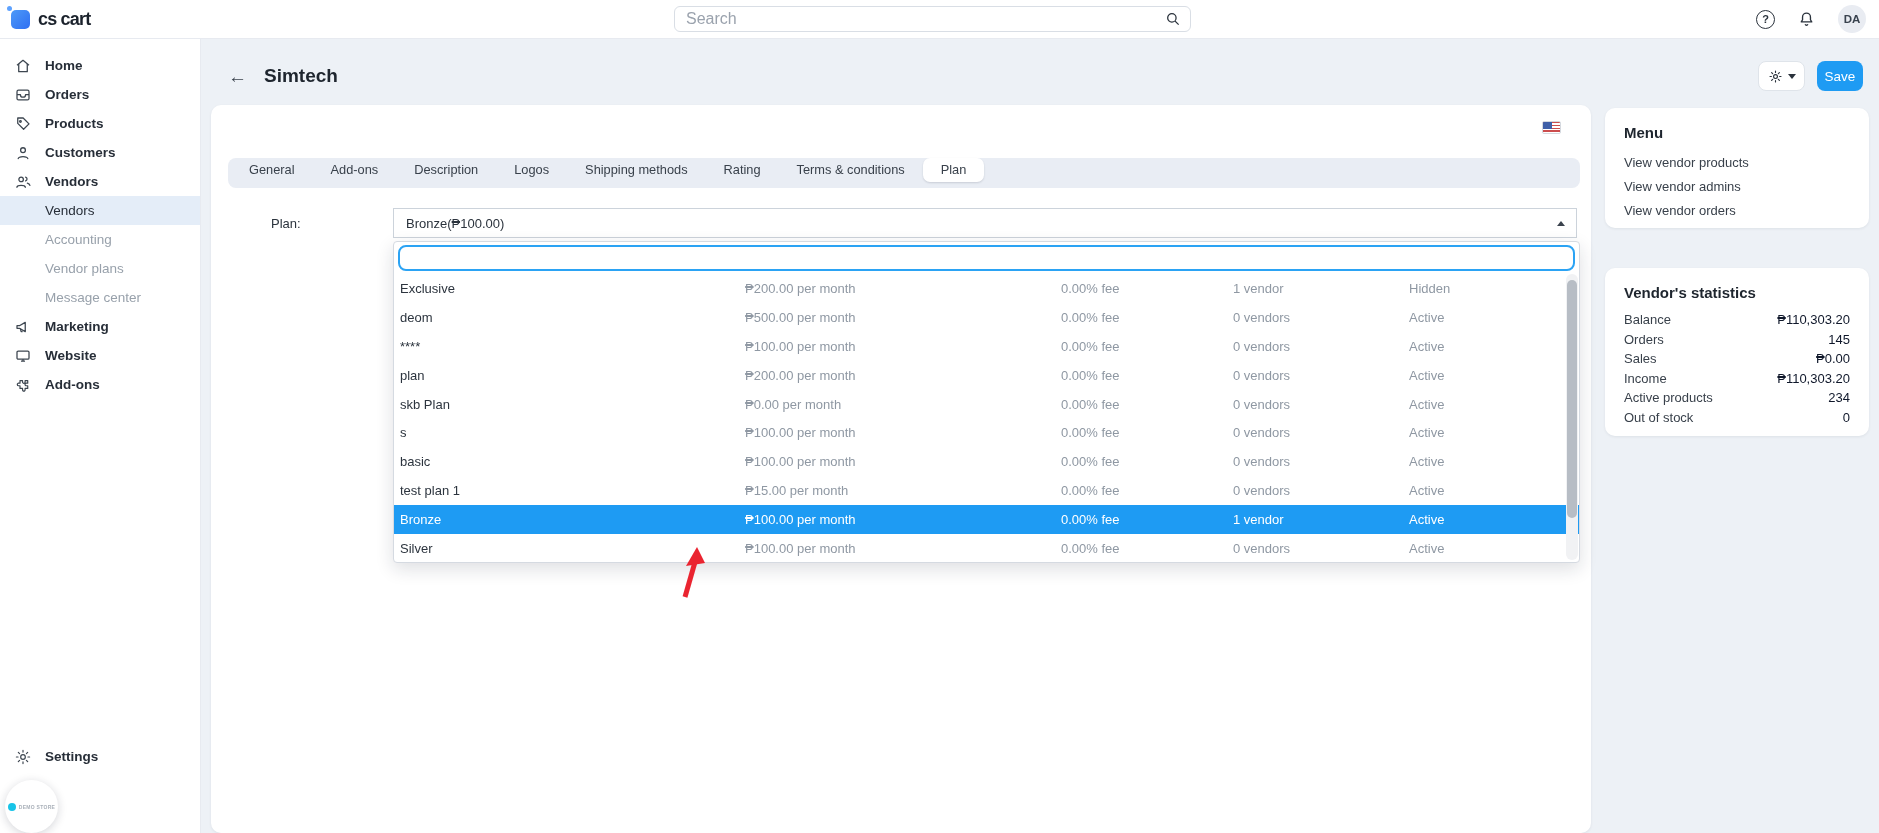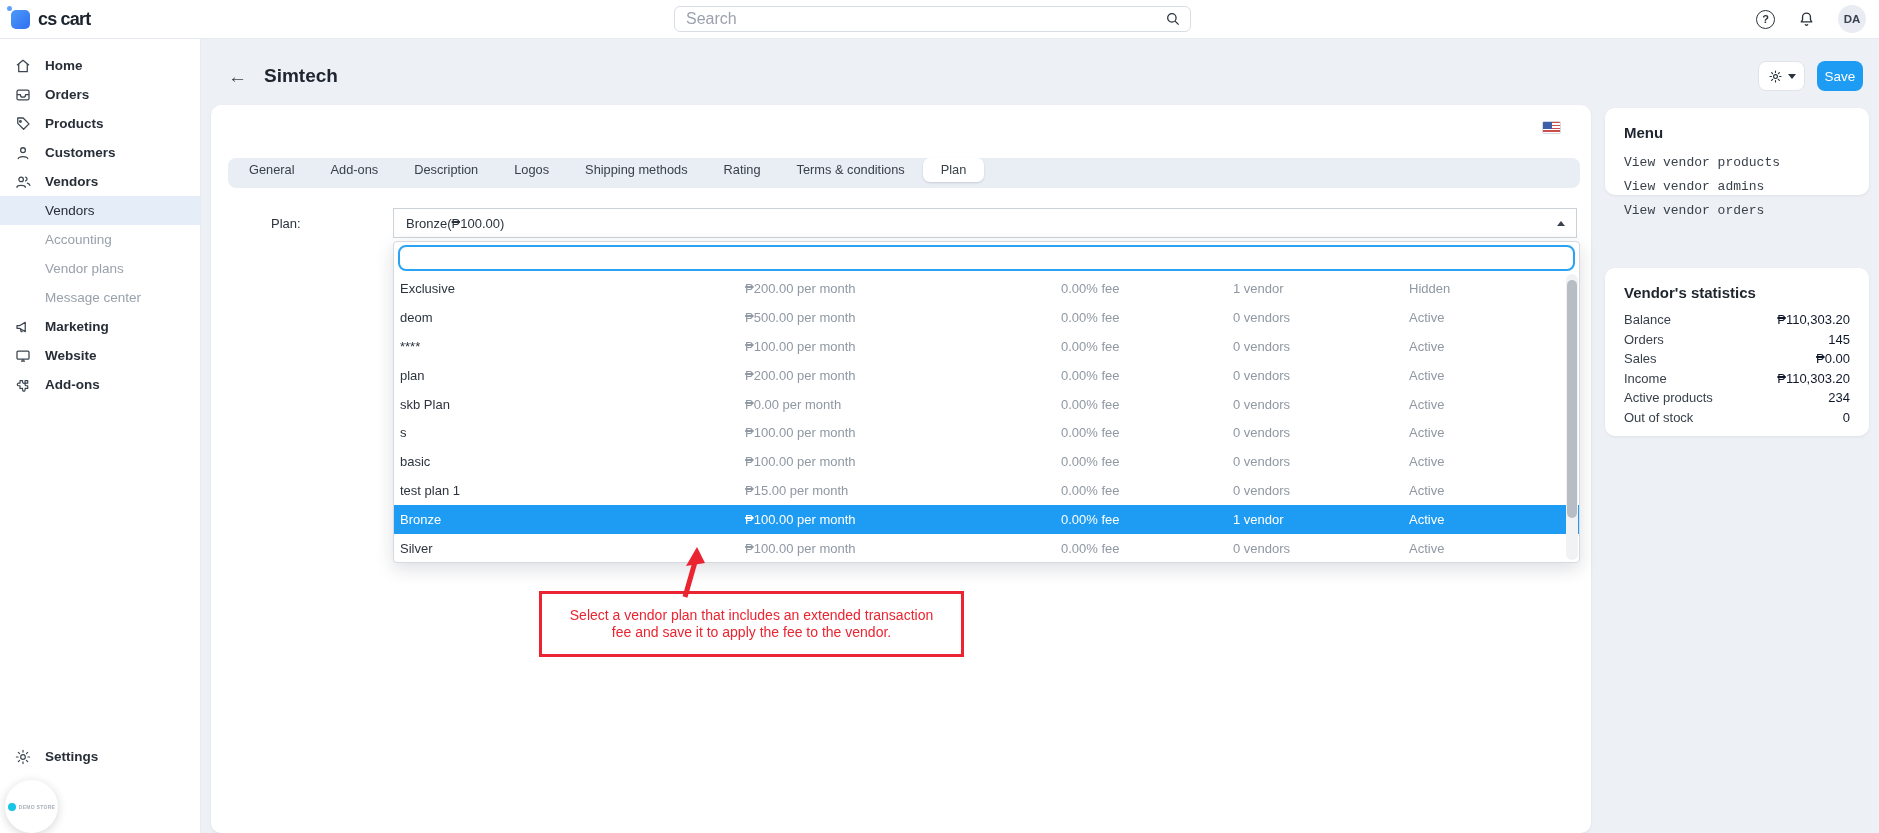--- a/index.html
+++ b/index.html
@@ -109,25 +109,25 @@
     background:#b7bdc5; border-radius:5px; cursor:grab; }
   
   .ann-box { position:absolute; left:328px; top:486px; width:425px; min-height:66px;
     border:3px solid #ea2430; color:#ea2430; background:#fff;
     display:flex; align-items:center; justify-content:center; text-align:center;
     font-size:14px; line-height:1.22; padding:6px 20px; z-index:12; }
   .ann-arrow { position:absolute; left:460px; top:440px; z-index:12; }
   
   .panel { position:absolute; left:1605px; width:264px; background:#fff; border-radius:10px;
     box-shadow:0 1px 3px rgba(16,24,40,.07); padding:16px 19px; }
-  .panel.menu { top:108px; height:87px; }
+  .panel.menu { top:108px; height:120px; }
   .panel.stats { top:268px; height:168px; }
   .panel-title { font-size:15px; font-weight:bold; color:#1e252e; }
   .menu-links { margin-top:14px; display:flex; flex-direction:column; gap:9px; }
-  .menu-link { font-size:13px; color:#39414b; cursor:pointer;font-family:Liberation Mono, monospace; }
+  .menu-link { font-size:13px; color:#39414b; cursor:pointer; }
   .stat-rows { margin-top:11px; display:flex; flex-direction:column; gap:4.5px; }
   .stat-row { display:flex; justify-content:space-between; font-size:13px; }
   .stat-label { color:#39414b; }
   .stat-value { color:#0f172a; cursor:pointer; }
 </style>
 </head>
 <body>
 
 <div class="topbar">
   <div class="logo">
@@ -373,23 +373,20 @@
           <span class="c dd-vendors">0 vendors</span>
           <span class="c dd-status">Active</span>
         </div>
 
     </div>
     <div class="dd-scroll-track">
       <div class="dd-scroll-thumb"></div>
     </div>
   </div>
 
-  <div class="ann-box">
-    <span>Select a vendor plan that includes an extended transaction fee and save it to apply the fee to the vendor.</span>
-  </div>
   <svg class="ann-arrow" width="50" height="56" viewBox="0 0 50 56">
     <line x1="14" y1="52" x2="24" y2="17" stroke="#ea2430" stroke-width="5"></line>
     <polygon points="26,2 15,21 34,18" fill="#ea2430"></polygon>
   </svg>
 </div>
 
 <div class="panel menu">
   <div class="panel-title">Menu</div>
   <div class="menu-links">
     <span class="menu-link">View vendor products</span>

